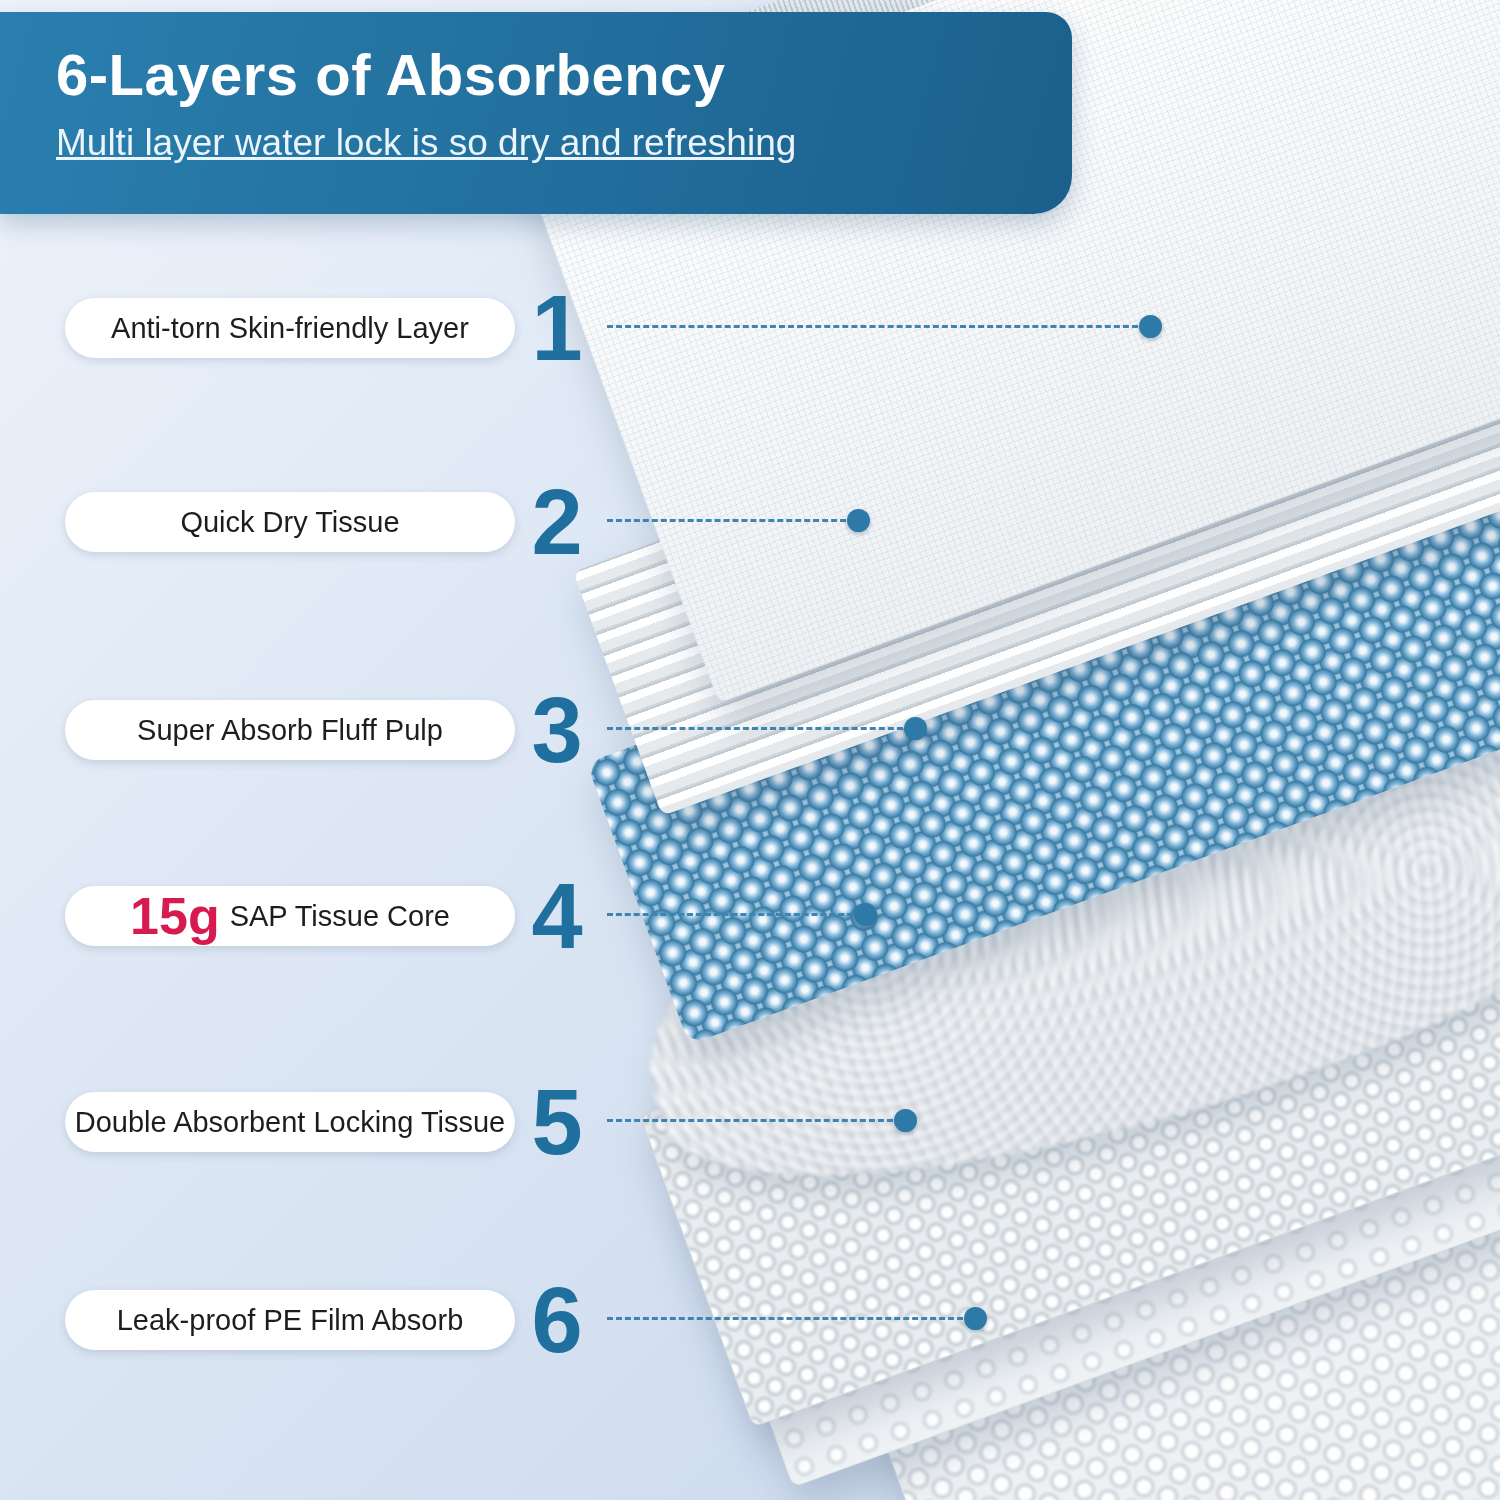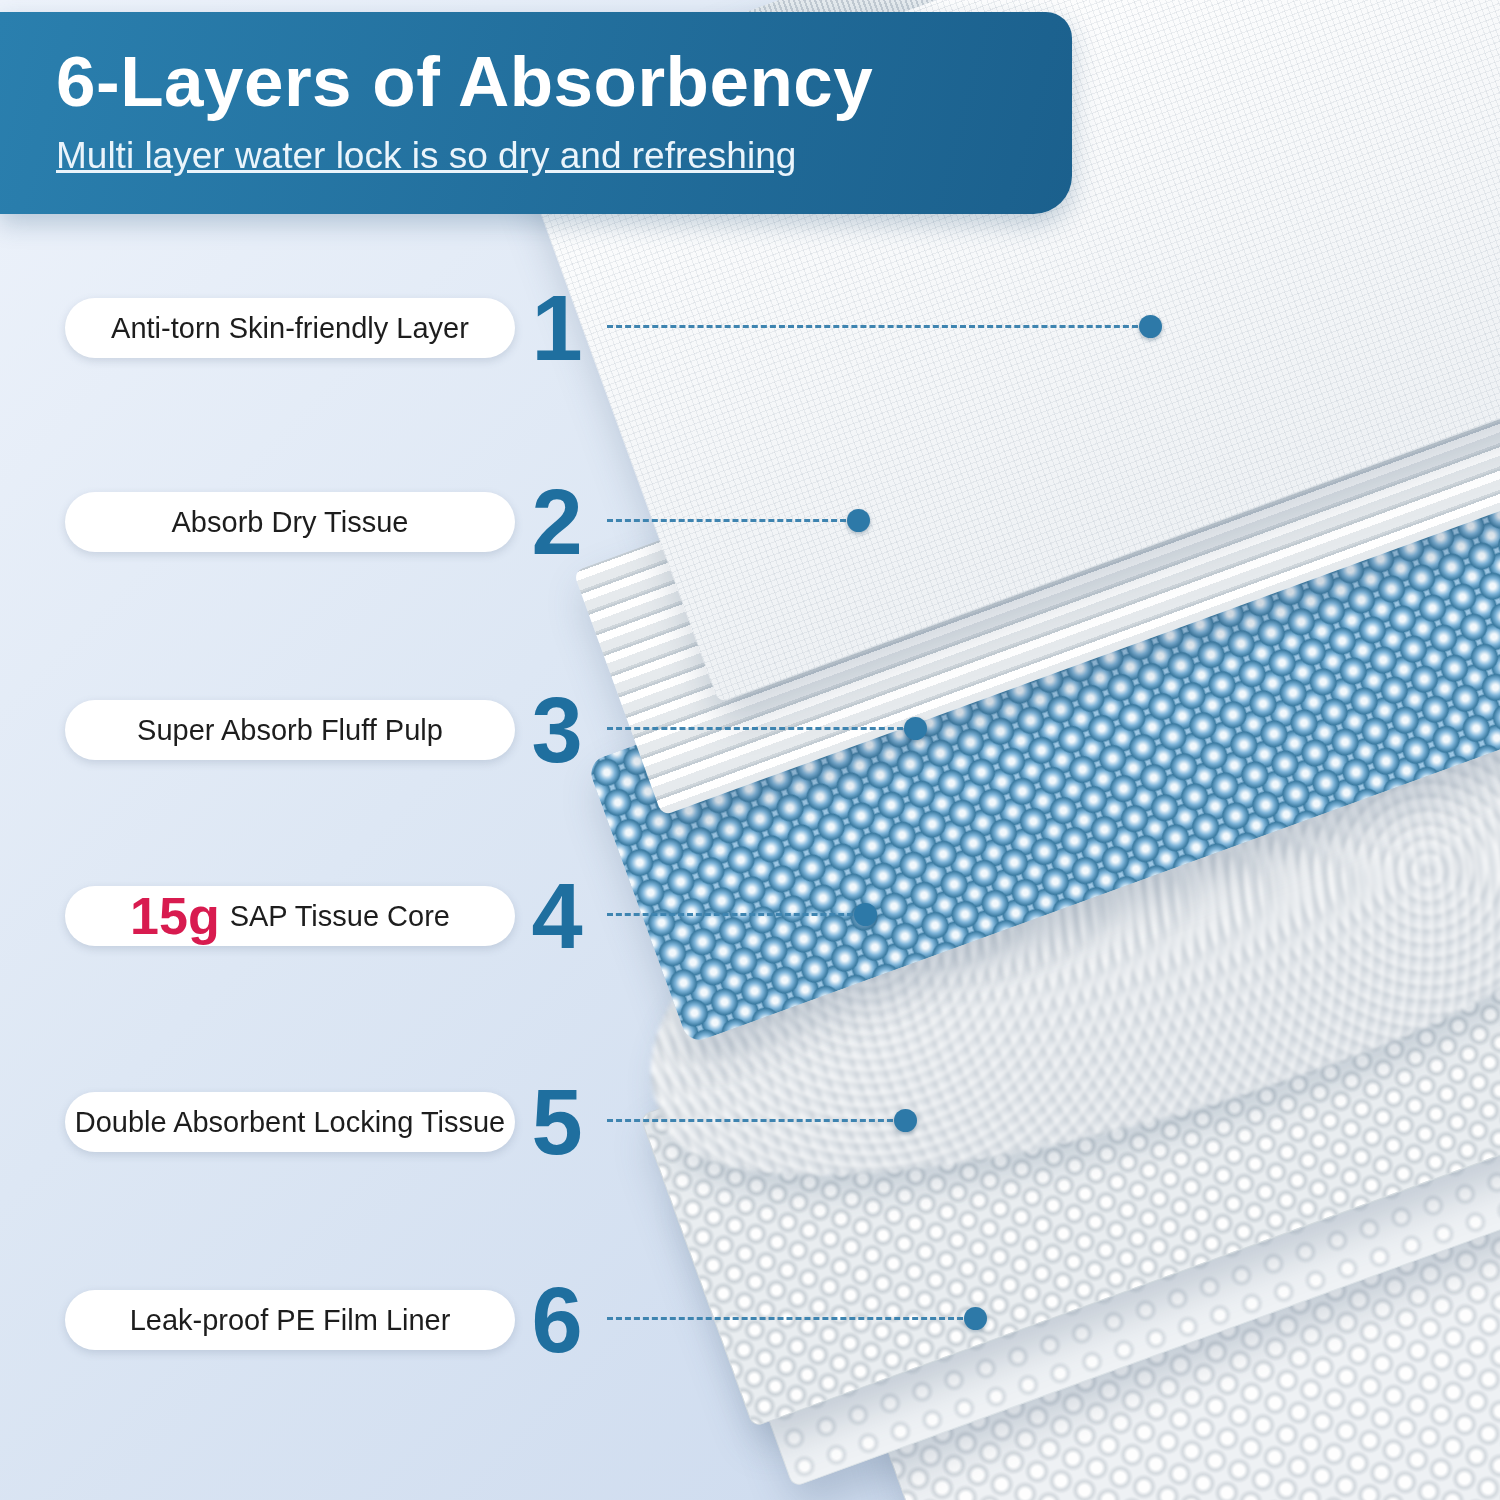--- a/index.html
+++ b/index.html
@@ -11,21 +11,21 @@
 
   
   .header{
     position:absolute;left:0;top:12px;width:1072px;height:202px;z-index:6;
     background:linear-gradient(105deg,#2a7fae 0%,#1b608d 100%);
     border-radius:0 26px 38px 0;
     padding:34px 0 0 56px;box-sizing:border-box;
     box-shadow:0 10px 25px rgba(30,80,120,.25);
   }
   .title{
-    color:#ffffff;font-size:71px;font-weight:800;line-height:1.0;letter-spacing:.5px;margin:0;
+    color:#ffffff;font-size:58px;font-weight:800;line-height:1.0;letter-spacing:.5px;margin:0;
   }
   .subtitle{
     color:#eaf4fb;font-size:37px;font-weight:400;margin-top:18px;text-decoration:underline;
   }
 
   
   .scene{position:absolute;inset:0;z-index:1;overflow:hidden;}
   .layer{position:absolute;box-shadow:0 22px 38px rgba(70,95,125,.25);border-radius:10px;}
 
   .l1{
@@ -149,21 +149,21 @@
     <span class="lbl">Anti-torn Skin-friendly Layer</span>
   </div>
   <div class="num">1</div>
   <div class="dash"></div>
   <div class="dot"></div>
 </div>
 
 <div class="row r2">
   <div class="pill">
 
-    <span class="lbl">Absorb Dry Tissue</span>
+    <span class="lbl">Quick Dry Tissue</span>
   </div>
   <div class="num">2</div>
   <div class="dash"></div>
   <div class="dot"></div>
 </div>
 
 <div class="row r3">
   <div class="pill">
 
     <span class="lbl">Super Absorb Fluff Pulp</span>
@@ -189,18 +189,18 @@
     <span class="lbl">Double Absorbent Locking Tissue</span>
   </div>
   <div class="num">5</div>
   <div class="dash"></div>
   <div class="dot"></div>
 </div>
 
 <div class="row r6">
   <div class="pill">
 
-    <span class="lbl">Leak-proof PE Film Liner</span>
+    <span class="lbl">Leak-proof PE Film Absorb</span>
   </div>
   <div class="num">6</div>
   <div class="dash"></div>
   <div class="dot"></div>
 </div>
 
 </body></html>

